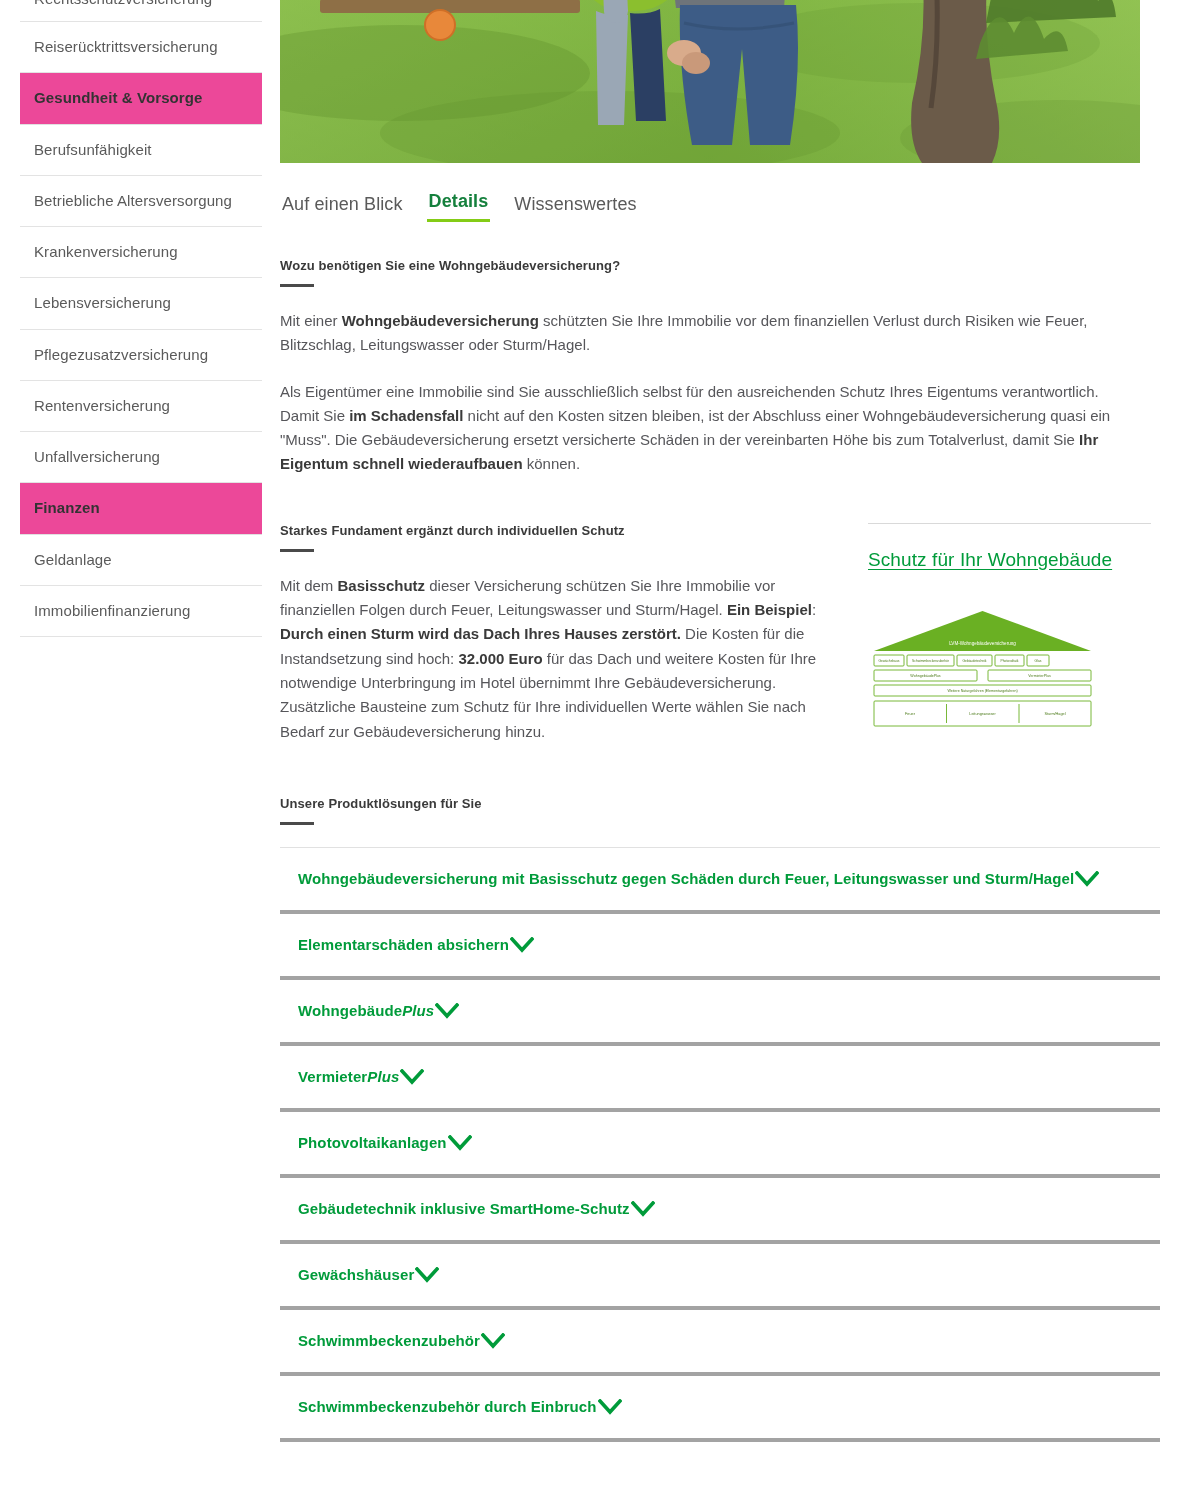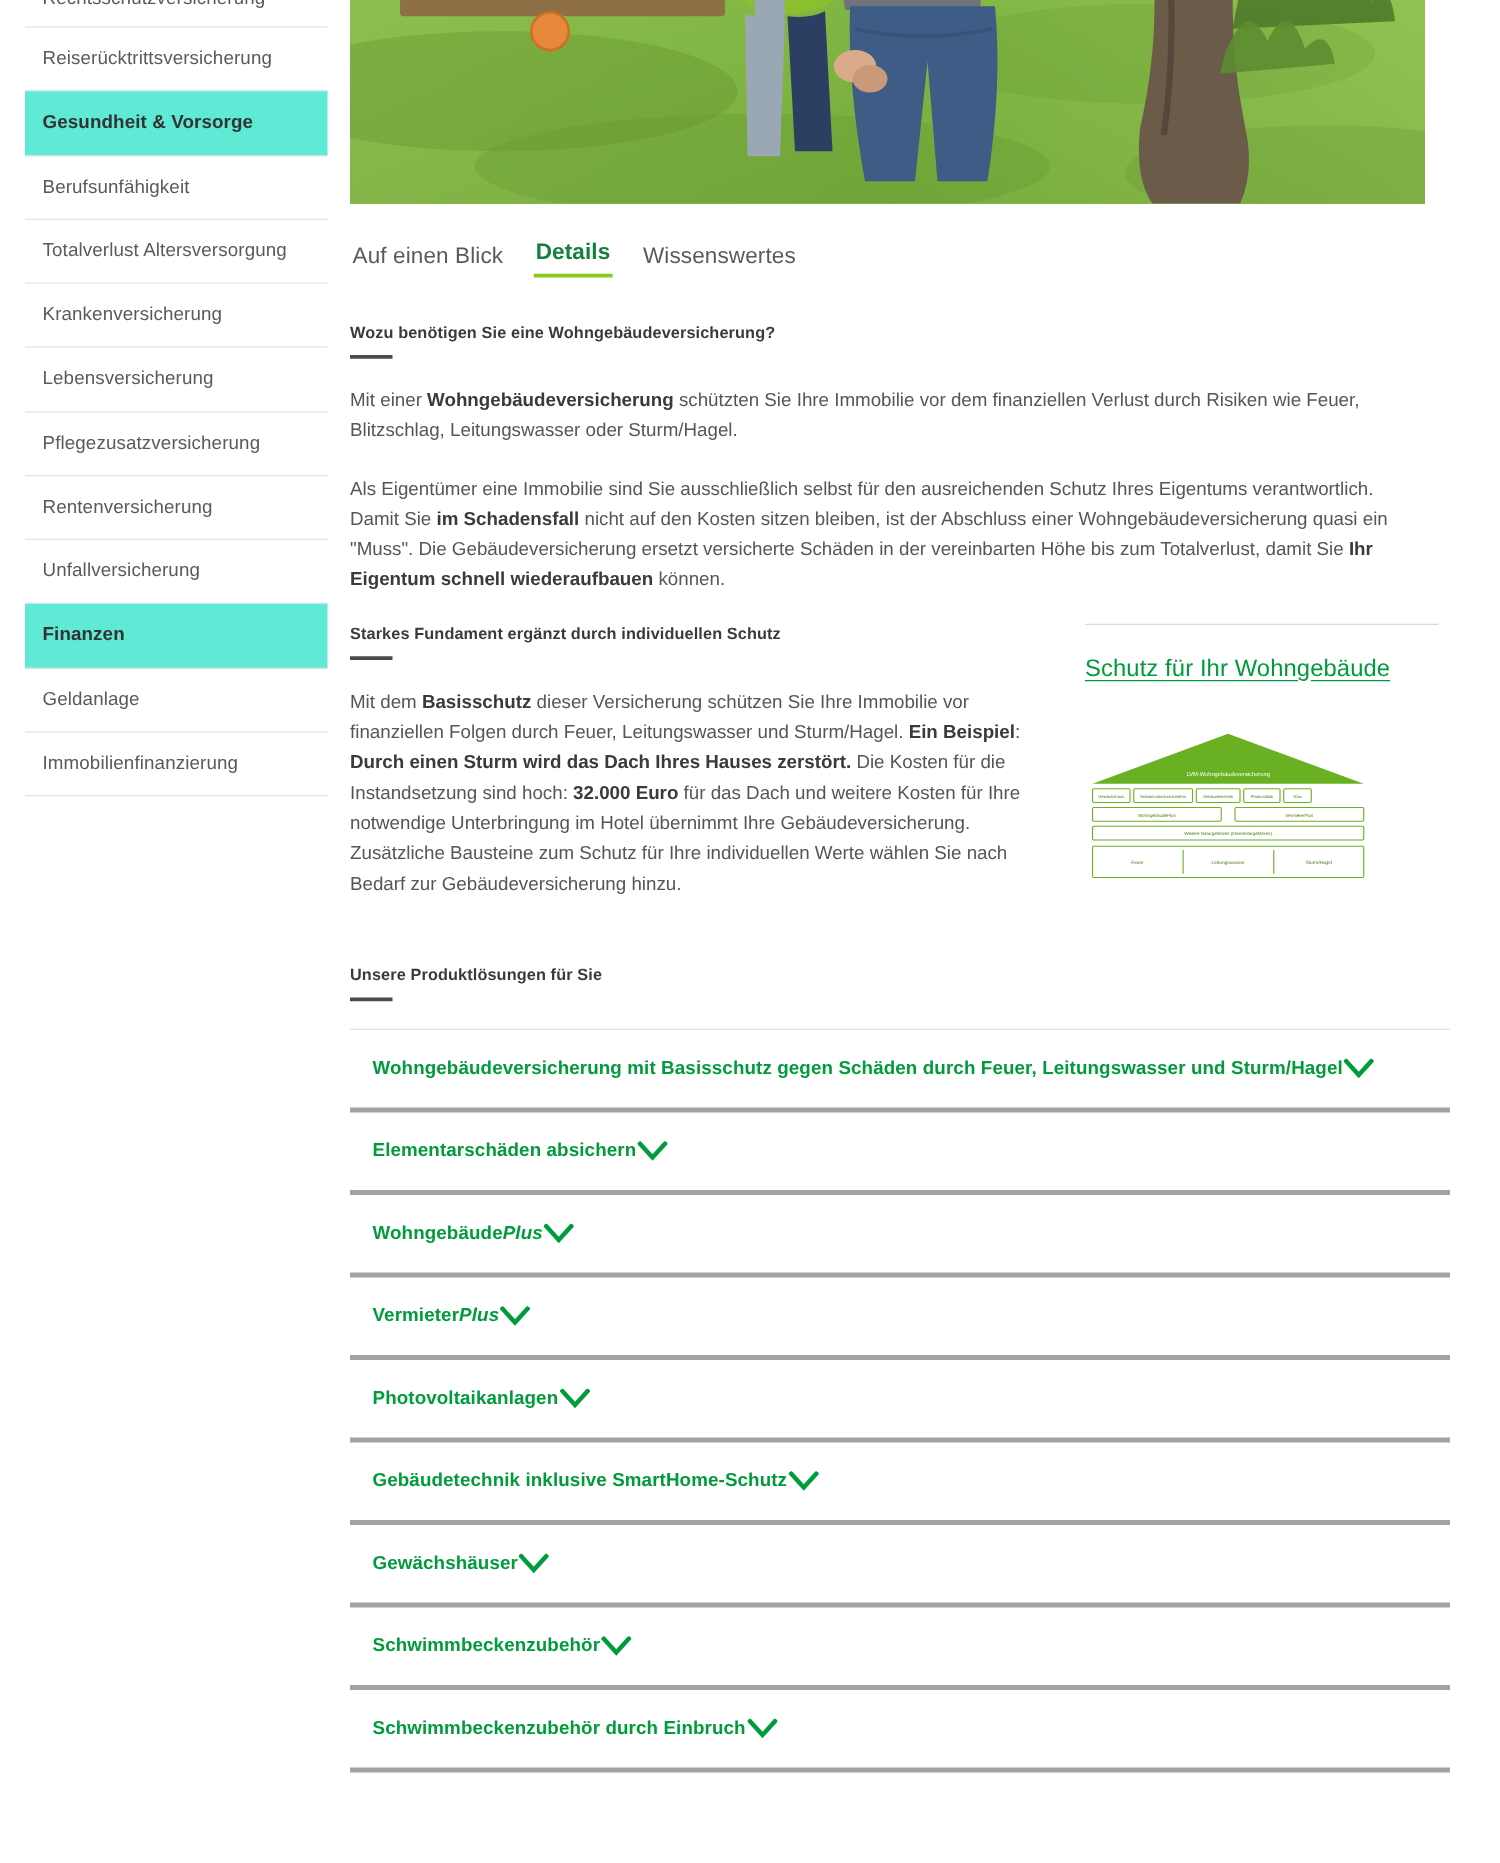--- a/index.html
+++ b/index.html
@@ -39,21 +39,21 @@
     padding: 15px 14px 15px 14px;
     margin: 0 -14px;
     font-size: 15px;
     line-height: 1.35;
     color: #5a5a5a;
     cursor: pointer;
     letter-spacing: .1px;
   }
   .nav-item.first { border-top: none; }
   .nav-item.active {
-    background: #5eead4;
+    background: #ec4899;
     color: #333333;
     font-weight: bold;
     border-bottom-color: #e0e0e0;
   }
   .nav-item.clipped {
     padding-top: 0;
     height: 22px;
     overflow: hidden;
     line-height: 1;
   }
@@ -117,21 +117,21 @@
     line-height: 1.62;
     color: #56565a;
     margin: 22px 0 0 0;
     max-width: 860px;
   }
   p.body b { color: #3a3a3a; font-weight: bold; }
 
   
   .split {
     display: flex;
-    margin-top: 22px;
+    margin-top: 46px;
     gap: 0;
   }
   .split-left { width: 580px; flex: 0 0 580px; }
   .split-right { flex: 1 1 auto; padding-left: 8px; }
 
   .split-left .section-h { margin-top: 0; }
   .split-left p.body { max-width: 560px; }
 
   .right-rule {
     width: 283px;
@@ -194,21 +194,21 @@
 <div class="page">
 
   <nav class="sidebar">
     <ul class="nav-list" id="nav-list">
         <li class="nav-item first clipped">
           <span class="nav-label">Rechtsschutzversicherung</span>
         </li>
         <li class="nav-item"><span class="nav-label">Reiserücktrittsversicherung</span></li>
         <li class="nav-item active"><span class="nav-label">Gesundheit &amp; Vorsorge</span></li>
         <li class="nav-item"><span class="nav-label">Berufsunfähigkeit</span></li>
-        <li class="nav-item"><span class="nav-label">Totalverlust Altersversorgung</span></li>
+        <li class="nav-item"><span class="nav-label">Betriebliche Altersversorgung</span></li>
         <li class="nav-item"><span class="nav-label">Krankenversicherung</span></li>
         <li class="nav-item"><span class="nav-label">Lebensversicherung</span></li>
         <li class="nav-item"><span class="nav-label">Pflegezusatzversicherung</span></li>
         <li class="nav-item"><span class="nav-label">Rentenversicherung</span></li>
         <li class="nav-item"><span class="nav-label">Unfallversicherung</span></li>
         <li class="nav-item active"><span class="nav-label">Finanzen</span></li>
         <li class="nav-item"><span class="nav-label">Geldanlage</span></li>
         <li class="nav-item"><span class="nav-label">Immobilienfinanzierung</span></li>
       </ul>
   </nav>

